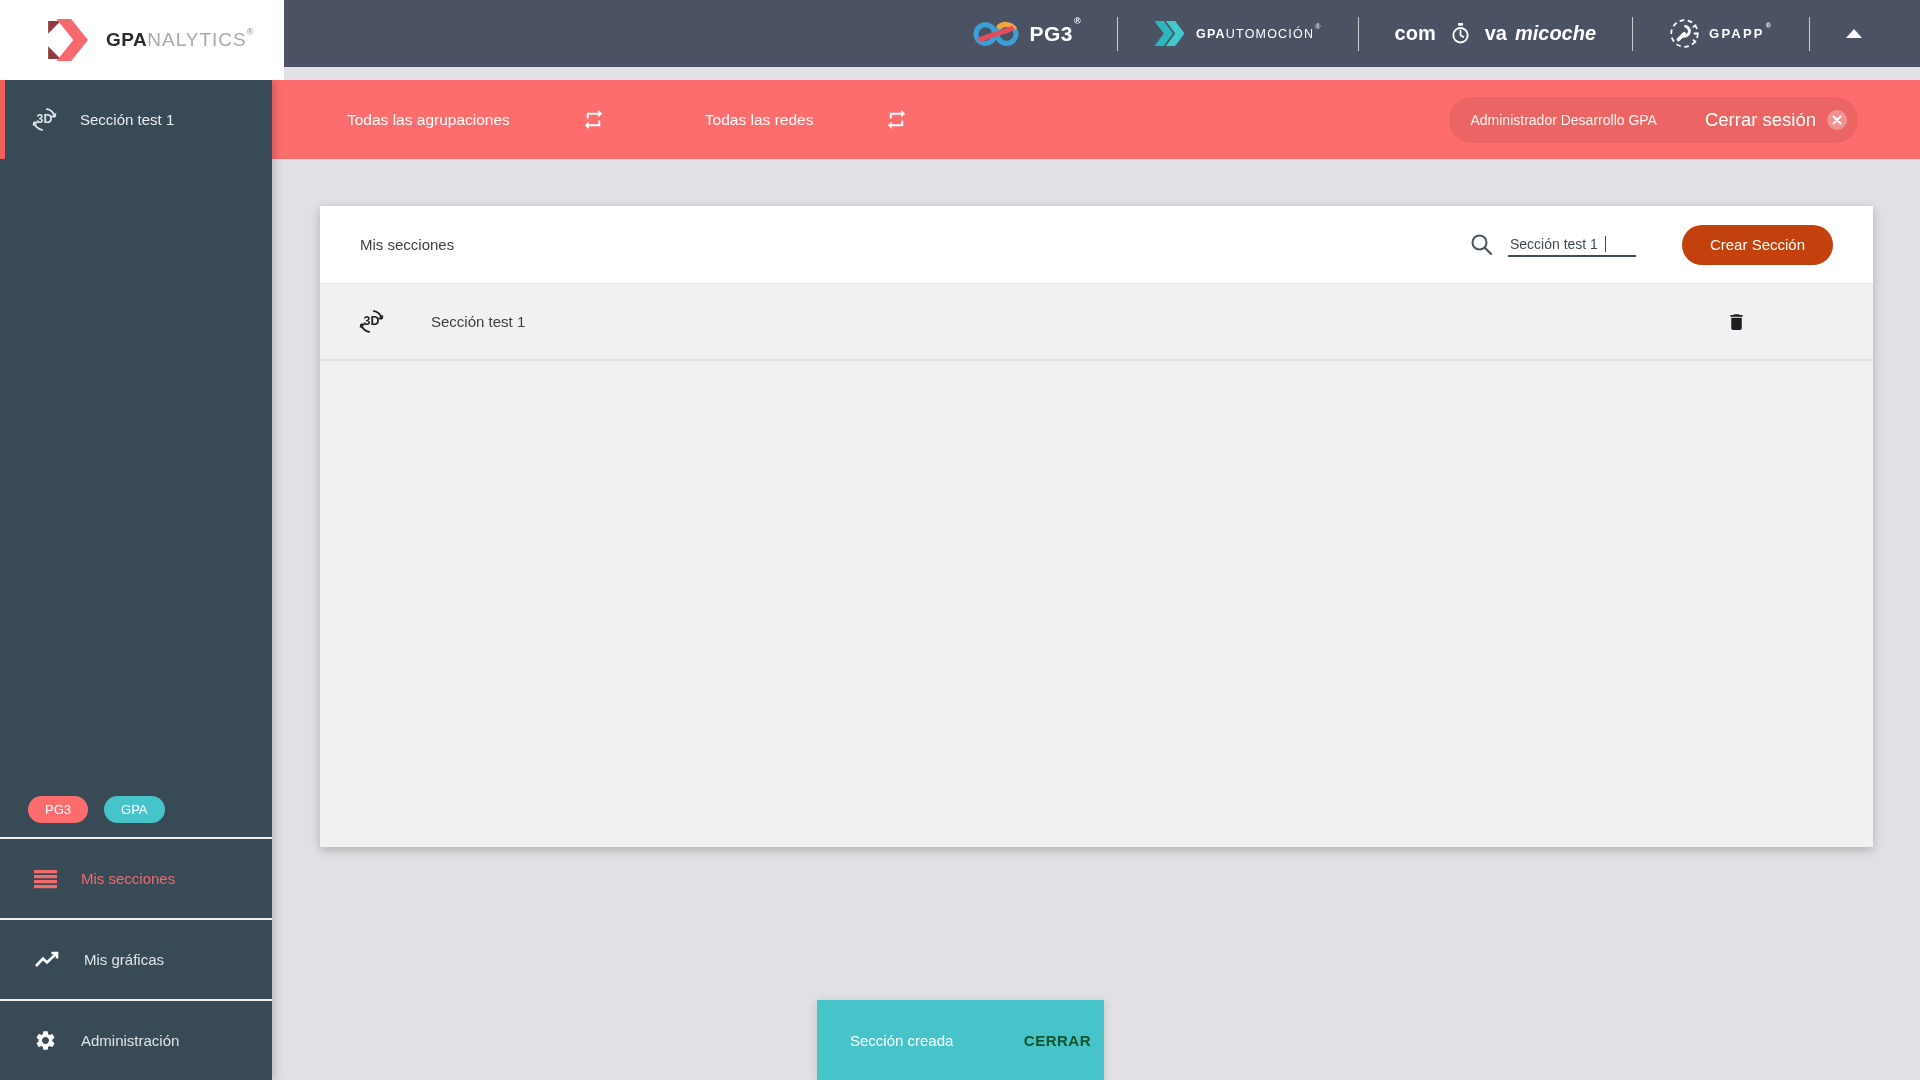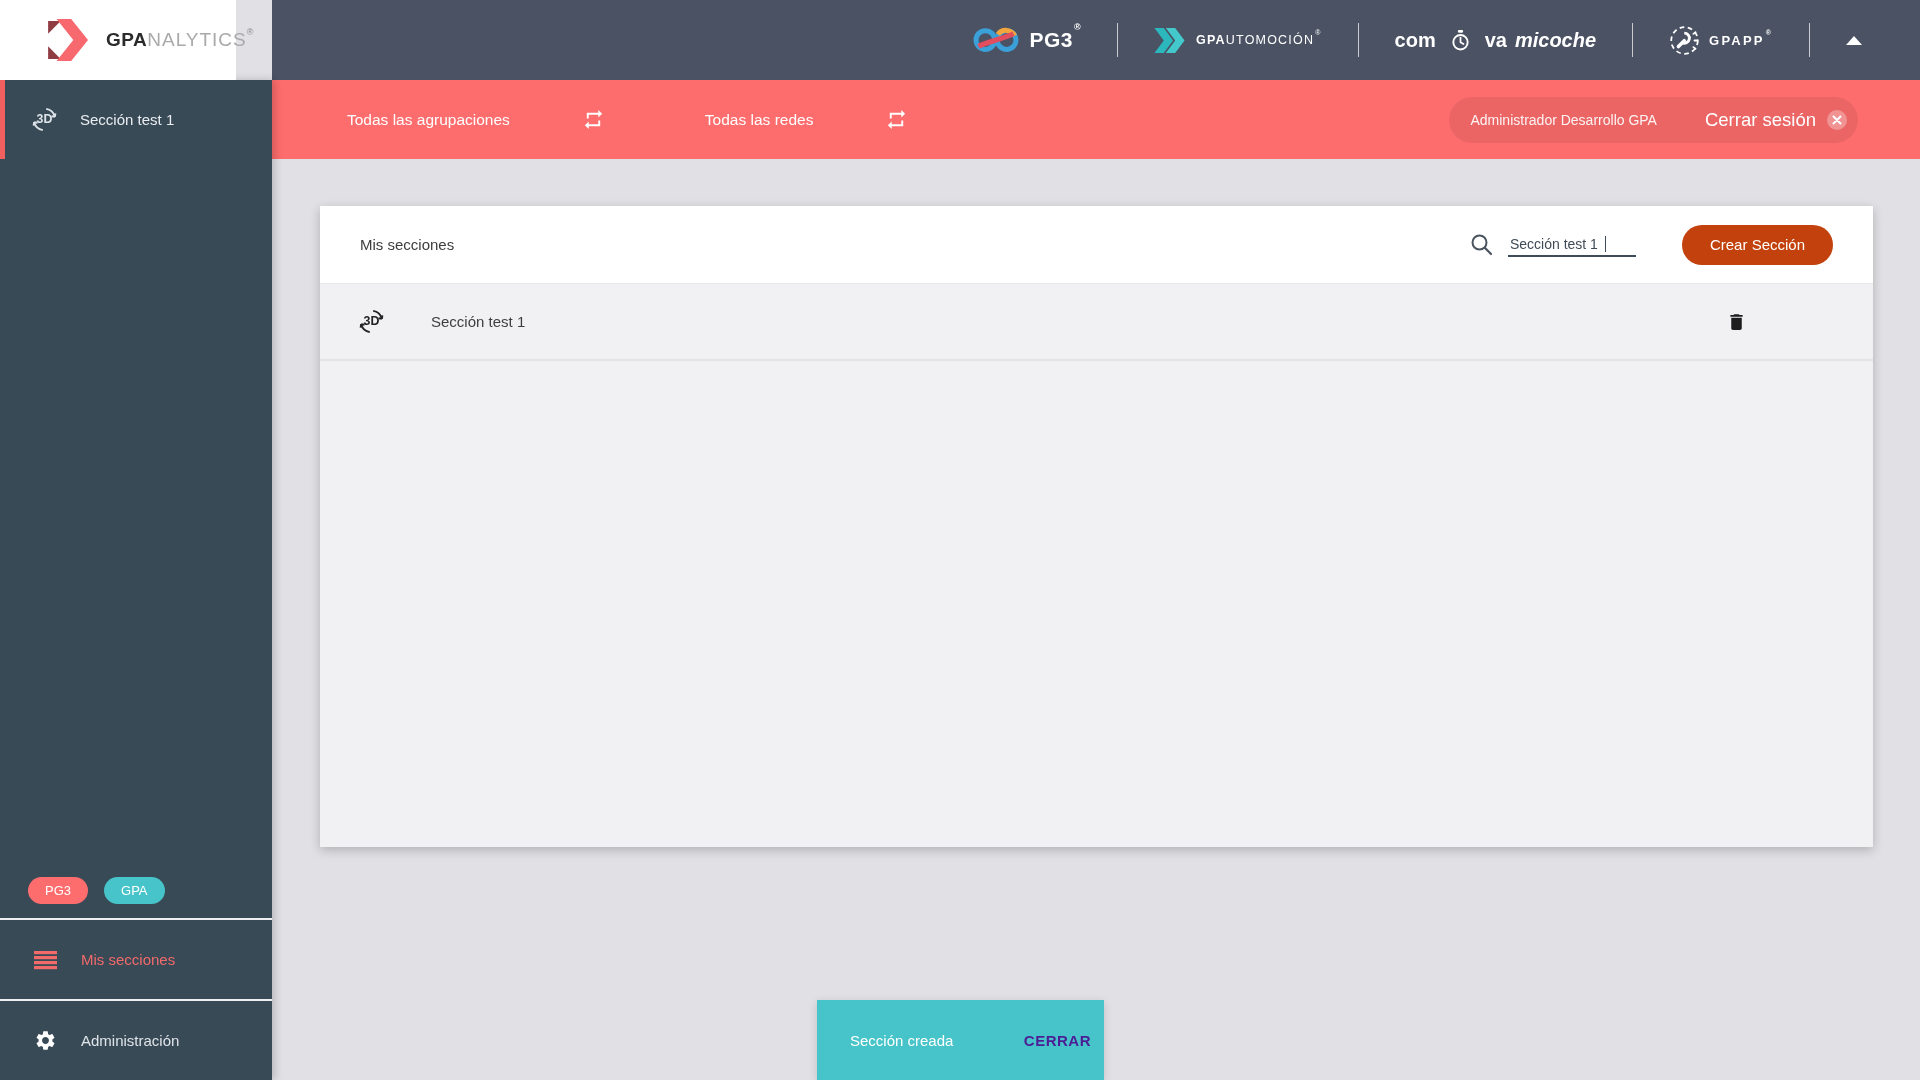--- a/index.html
+++ b/index.html
@@ -1,28 +1,28 @@
 <!DOCTYPE html>
 <html><head>
 <meta charset="utf-8">
 <style>
   * { margin:0; padding:0; box-sizing:border-box; }
   html,body { width:1920px; height:1080px; overflow:hidden;
     font-family:"Liberation Sans", sans-serif; background:#e1e1e5; position:relative; }
 
   
-  .logo-panel { position:absolute; left:0; top:0; width:236px; height:80px;
+  .logo-panel { position:absolute; left:0; top:0; width:284px; height:80px;
     background:#ffffff; z-index:40; display:flex; align-items:center; padding-left:44px; }
   .logo-text { margin-left:16px; font-size:19px; letter-spacing:.5px; white-space:nowrap; }
   .logo-bold { font-weight:bold; color:#2b2b2b; }
   .logo-light { font-weight:400; color:#a9a9a9; letter-spacing:1px; }
   .logo-reg { font-size:9px; color:#8a8a8a; vertical-align:top; position:relative; top:-2px; }
 
   
-  .top-header { position:absolute; left:272px; top:0; width:1648px; height:80px;
+  .top-header { position:absolute; left:272px; top:0; width:1648px; height:67px;
     background:#4a5263; display:flex; align-items:center; justify-content:flex-end;
     padding-right:58px; color:#fff; z-index:10; }
   .brand { display:flex; align-items:center; cursor:pointer; }
   .hdr-sep { width:1px; height:34px; background:rgba(255,255,255,.7); margin:0 36px; }
   .pg3-text { font-size:21px; font-weight:bold; margin-left:10px; letter-spacing:.5px; }
   .reg-sup { font-size:9px; vertical-align:top; position:relative; top:-6px; margin-left:1px; }
   .gpauto-text { font-size:12.5px; letter-spacing:1.2px; margin-left:10px; }
   .gpauto-bold { font-weight:bold; }
   .coche-text { font-size:20px; font-weight:600; display:flex; align-items:center;gap:8px; }
   .coche-text .it { font-style:italic; }
@@ -82,21 +82,21 @@
     align-items:center; padding:0 38px; cursor:pointer; }
   .row-label { font-size:15px; color:#3e3e3e; margin-left:46px; }
   .row-trash { margin-left:auto; margin-right:88px; cursor:pointer; display:flex; }
 
   
   .toast { position:absolute; left:817px; top:1000px; width:287px; height:80px;
     background:#47c4c9; display:flex; align-items:center; z-index:50;
     box-shadow:0 2px 8px rgba(0,0,0,.15); }
   .toast-msg { font-size:15px; color:#fff; padding-left:33px; }
   .toast-action { margin-left:auto; padding-right:13px; font-size:15px; font-weight:bold;
-    letter-spacing:.5px; color:#4c1d95; cursor:pointer; }
+    letter-spacing:.5px; color:#14532d; cursor:pointer; }
 </style>
 </head>
 <body>
 
 <div class="logo-panel">
   <span style="display:flex">
     <svg width="46" height="42" viewBox="0 0 40 40">
       <polygon points="2,2 14,2 2,14" fill="#8f3d42"></polygon>
       <polygon points="2,38 14,38 2,26" fill="#8f3d42"></polygon>
       <polygon points="10,0 24,0 40,20 24,40 10,40 26,20" fill="#f7696f"></polygon>
@@ -227,20 +227,29 @@
         <svg width="23" height="20" viewBox="0 0 23 20">
           <rect x="0" y="1" width="23" height="3.2" fill="#f26a6a"></rect>
           <rect x="0" y="6" width="23" height="3.2" fill="#f26a6a"></rect>
           <rect x="0" y="11" width="23" height="3.2" fill="#f26a6a"></rect>
           <rect x="0" y="16" width="23" height="3.2" fill="#f26a6a"></rect>
         </svg>
       </span>
       <span class="lbl">Mis secciones</span>
     </div>
 
+    <div class="menu-item mi-normal">
+      <span style="display:flex;color:#ffffff">
+        <svg width="26" height="20" viewBox="0 0 26 20">
+          <path d="M2 16 L9 8.5 L13 12.5 L23 3" fill="none" stroke="currentColor" stroke-width="2.6"></path>
+          <path d="M17.5 3 H23 V8.5" fill="none" stroke="currentColor" stroke-width="2.6"></path>
+        </svg>
+      </span>
+      <span class="lbl">Mis gráficas</span>
+    </div>
 
     <div class="menu-item mi-normal">
       <span style="display:flex">
         <svg width="23" height="23" viewBox="0 0 24 24">
             <path fill="#ffffff" d="M19.14 12.94c.04-.3.06-.61.06-.94 0-.32-.02-.64-.07-.94l2.03-1.58c.18-.14.23-.41.12-.61l-1.92-3.32c-.12-.22-.37-.29-.59-.22l-2.39.96c-.5-.38-1.03-.7-1.62-.94l-.36-2.54c-.04-.24-.24-.41-.48-.41h-3.84c-.24 0-.43.17-.47.41l-.36 2.54c-.59.24-1.13.57-1.62.94l-2.39-.96c-.22-.08-.47 0-.59.22L2.74 8.87c-.12.21-.08.47.12.61l2.03 1.58c-.05.3-.09.63-.09.94s.02.64.07.94l-2.03 1.58c-.18.14-.23.41-.12.61l1.92 3.32c.12.22.37.29.59.22l2.39-.96c.5.38 1.03.7 1.62.94l.36 2.54c.05.24.24.41.48.41h3.84c.24 0 .44-.17.47-.41l.36-2.54c.59-.24 1.13-.56 1.62-.94l2.39.96c.22.08.47 0 .59-.22l1.92-3.32c.12-.22.07-.47-.12-.61l-2.01-1.58zM12 15.6c-1.98 0-3.6-1.62-3.6-3.6s1.62-3.6 3.6-3.6 3.6 1.62 3.6 3.6-1.62 3.6-3.6 3.6z"></path>
           </svg>
       </span>
       <span class="lbl">Administración</span>
     </div>
   </div>

